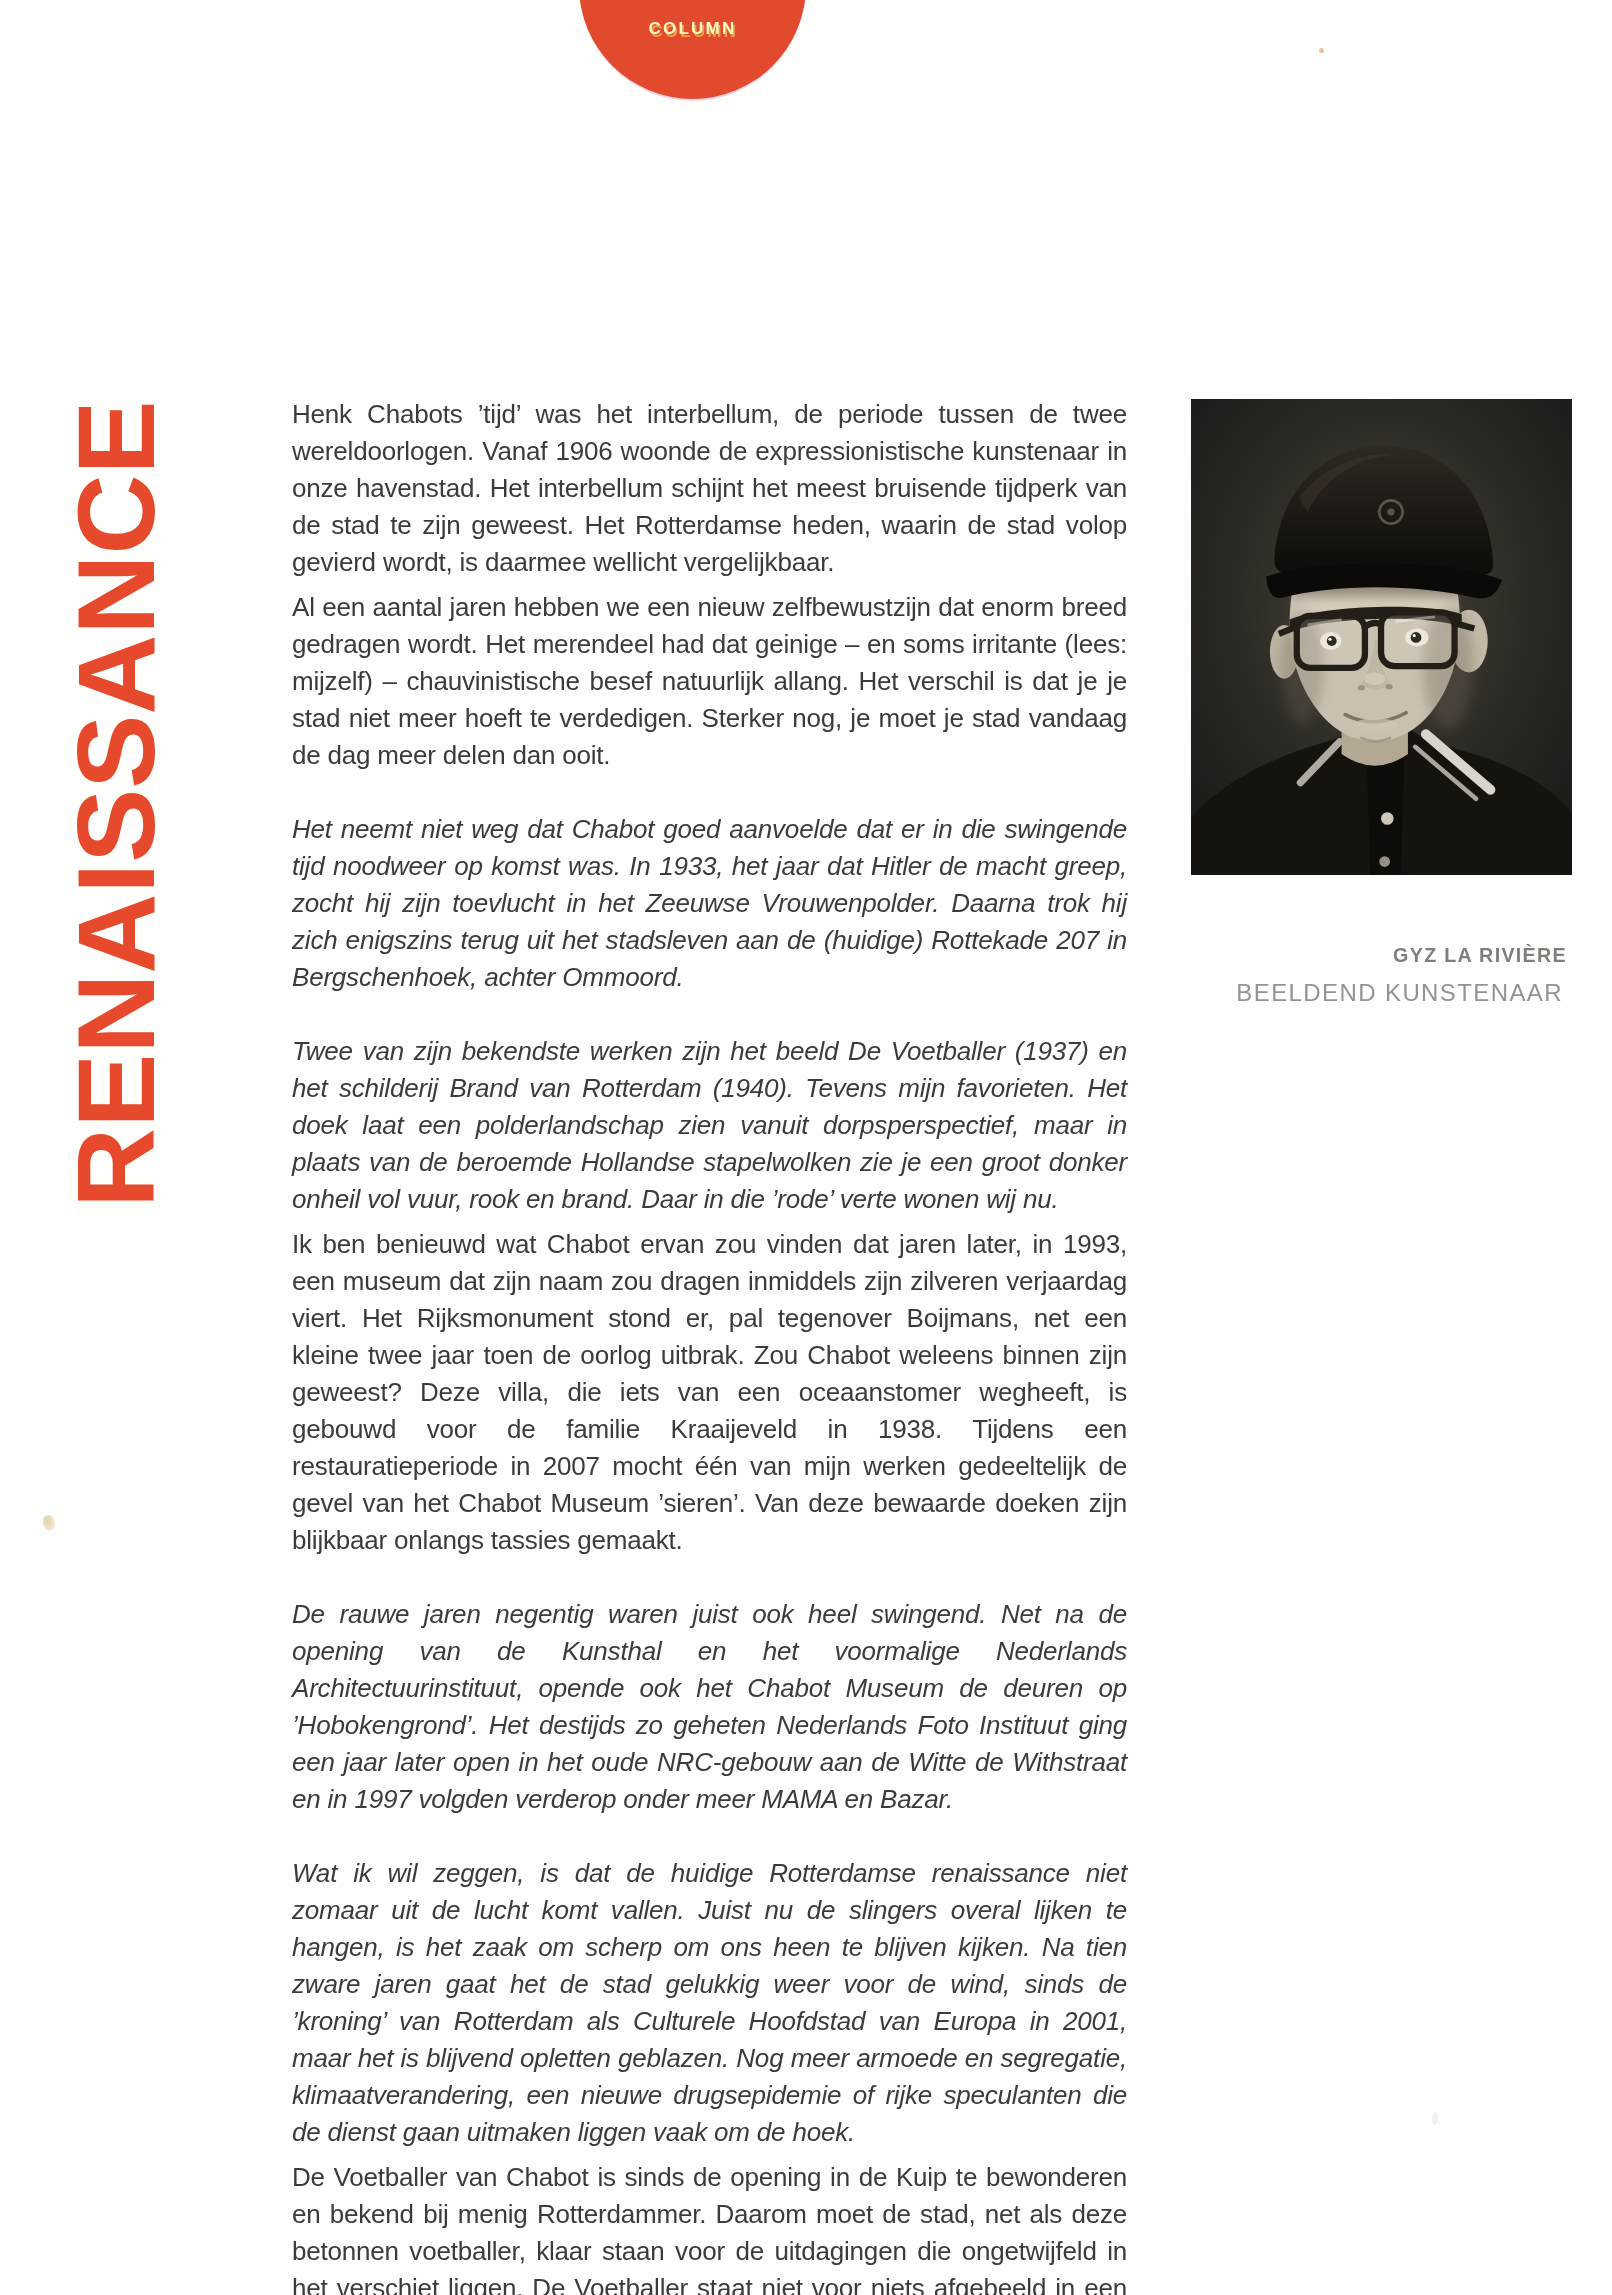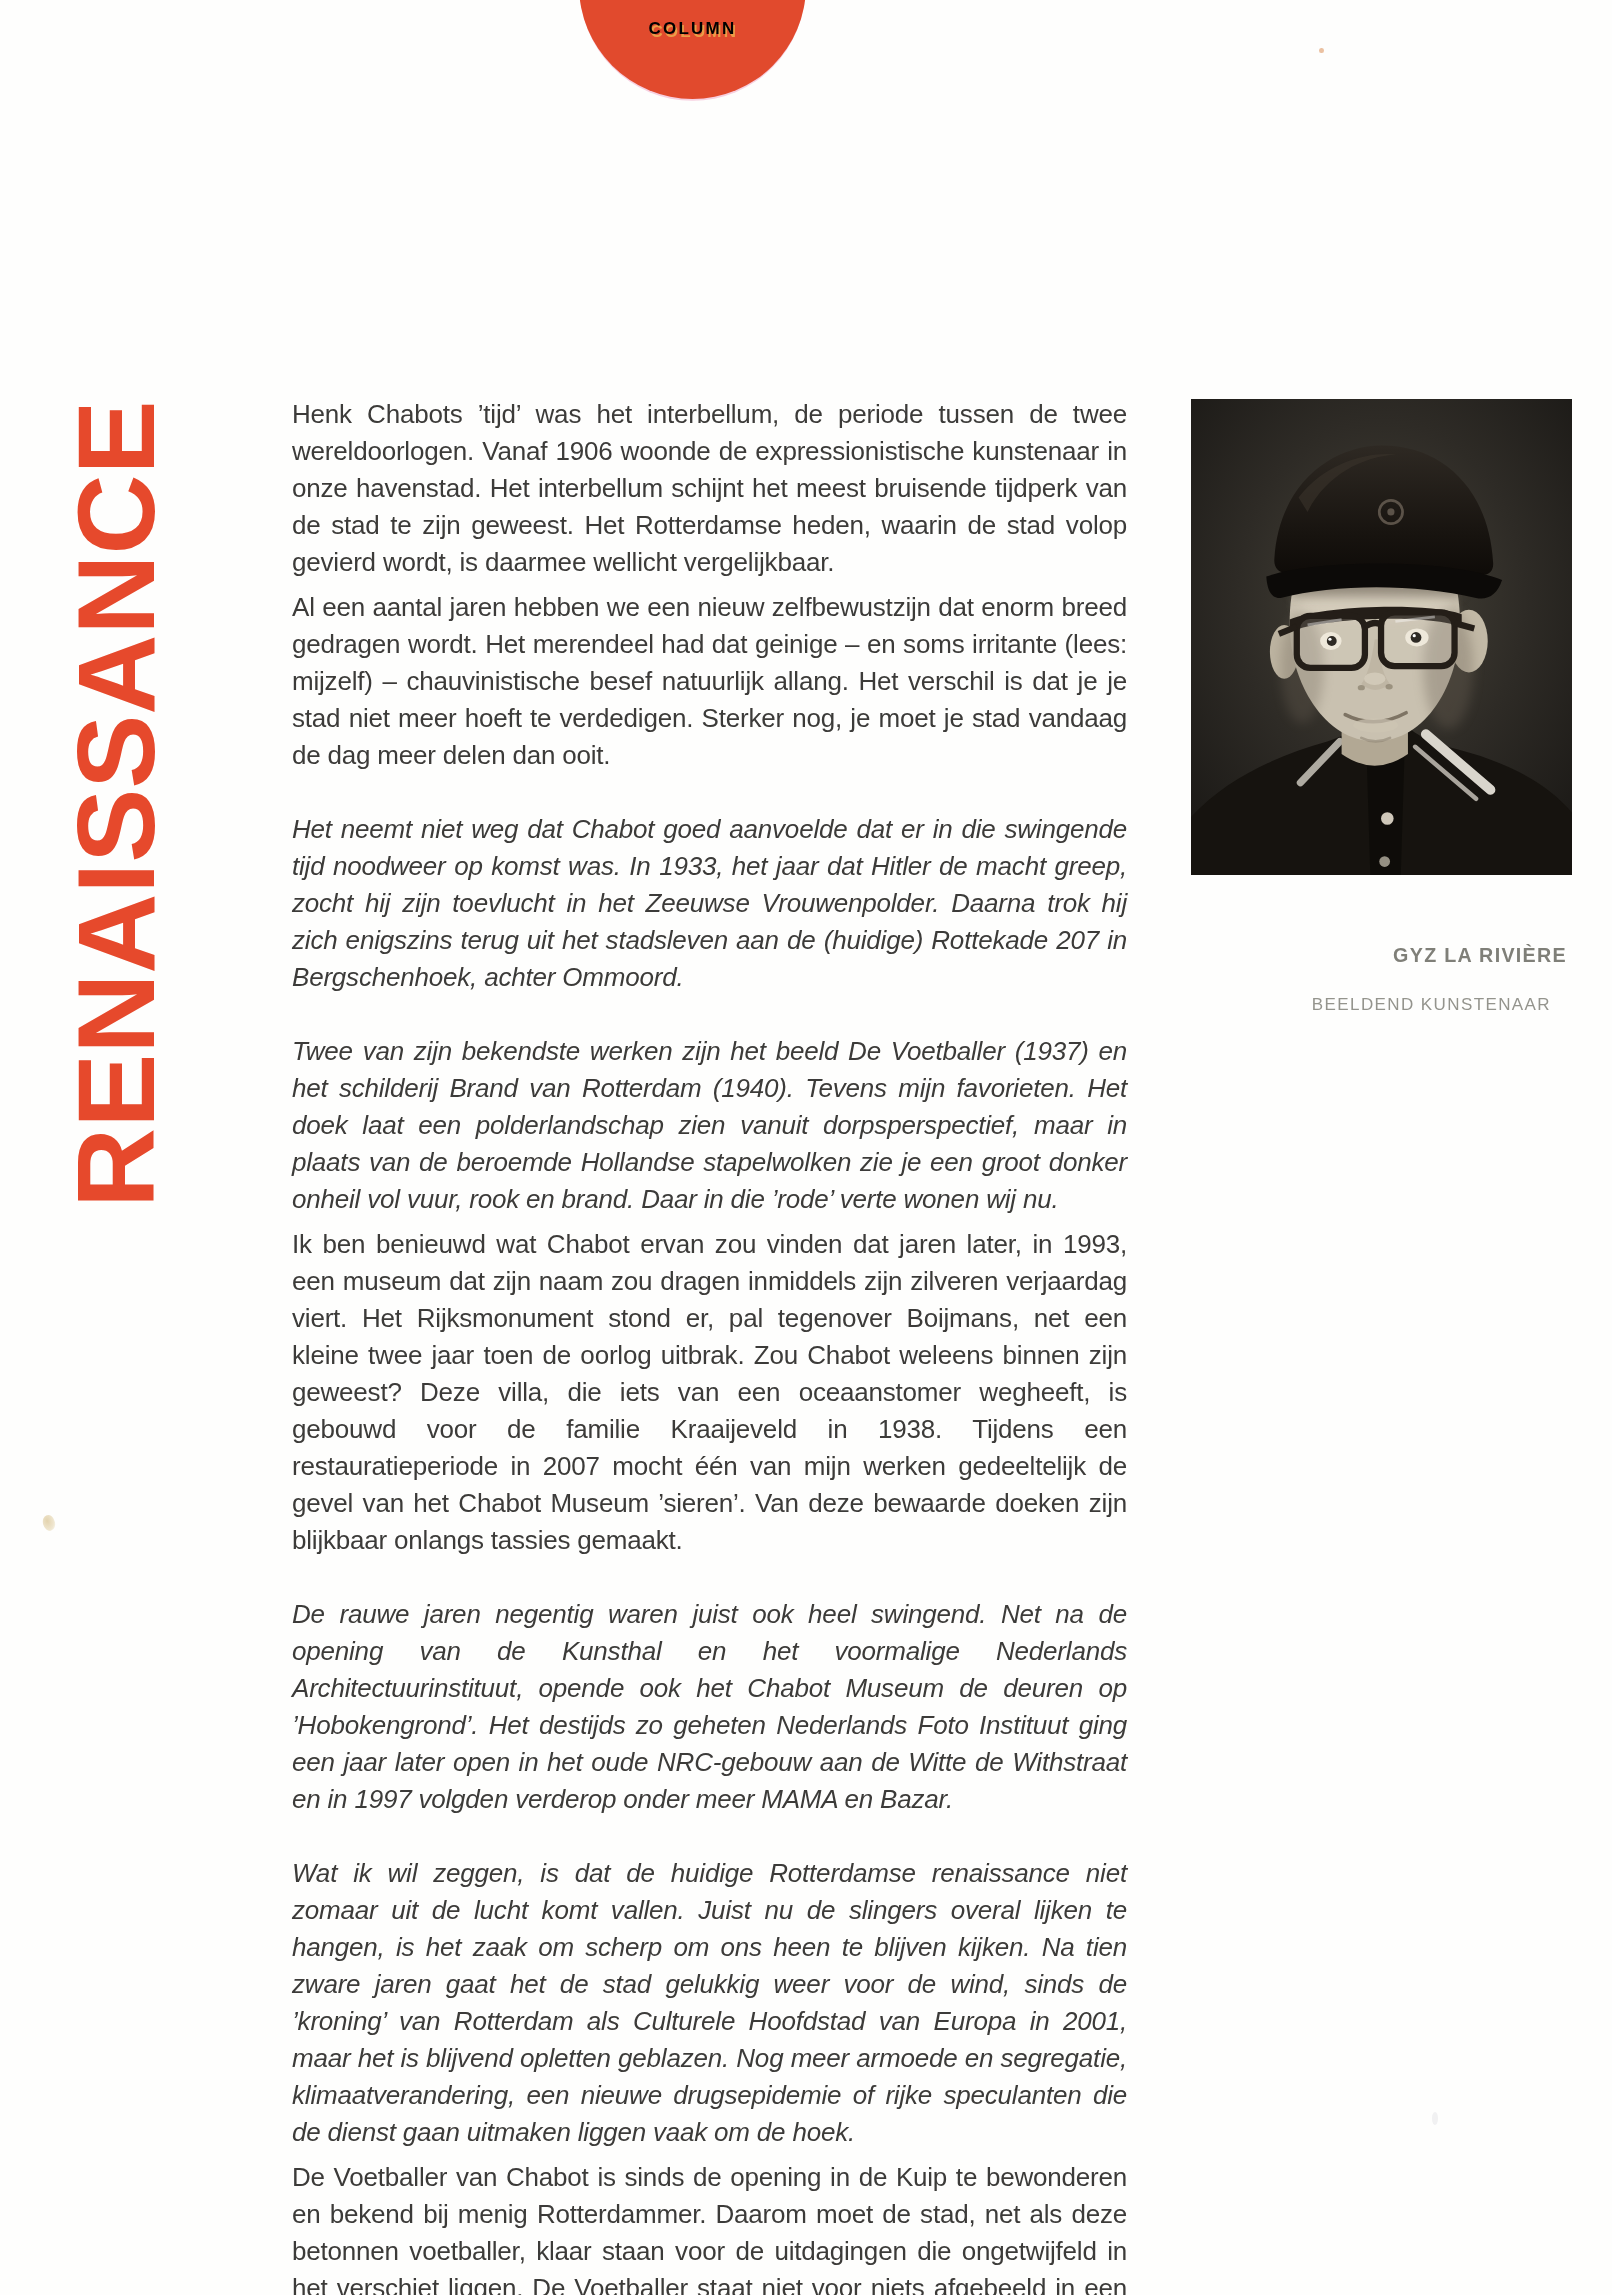--- a/index.html
+++ b/index.html
@@ -9,21 +9,21 @@
     font-family:"Liberation Sans", sans-serif;
   }
   
   .badge-circle{
     position:absolute;left:579px;top:-128px;width:227px;height:227px;
     background:#e14a2d;border-radius:50%;
     box-shadow:0 2.7px 0 -0.9px rgba(228,72,140,0.25);
   }
   .badge-label{
     position:absolute;left:0;right:0;top:147px;text-align:center;
-    color:#000000;font-weight:bold;font-size:17px;letter-spacing:2.2px;
+    color:#fef9c3;font-weight:bold;font-size:17px;letter-spacing:2.2px;
     text-shadow:1.8px 2.7px 0 rgba(244,226,92,0.55);
   }
   
   .masthead-svg{position:absolute;left:63px;top:381px;width:116px;height:842px;}
   .masthead-svg text{
     font-family:"Liberation Sans", sans-serif;
     font-weight:bold;fill:#e6492c;font-size:122px;
   }
   
   .article-col{
@@ -44,22 +44,22 @@
   .photo-frame svg{display:block;width:381px;height:476px;}
   
   .author-caption{
     position:absolute;left:1119px;top:939px;width:448px;text-align:right;
   }
   .author-name{
     font-size:19.7px;font-weight:bold;color:#7f7f78;
     letter-spacing:1.3px;line-height:33px;margin:0;
   }
   .author-role{
-    font-size:17px;font-weight:normal;color:#94948d;
-    letter-spacing:1.4px;line-height:33px;margin:16px;
+    font-size:24px;font-weight:normal;color:#94948d;
+    letter-spacing:1.4px;line-height:33px;margin:4px;
   }
   
   .speck{position:absolute;border-radius:50%;}
   .speck-a{left:1319px;top:48px;width:4.5px;height:5.4px;background:#e0a070;opacity:.65;}
   .speck-b{left:43px;top:1515px;width:11.6px;height:16px;
     background:radial-gradient(ellipse at 40% 35%, #e3d3ae 0%, #efe6cf 60%, rgba(255,255,255,0) 100%);
     transform:rotate(-15deg);}
   .speck-c{left:1432px;top:2112px;width:6.3px;height:12.5px;background:#b8b8c2;opacity:.18;}
 </style>
 </head>

